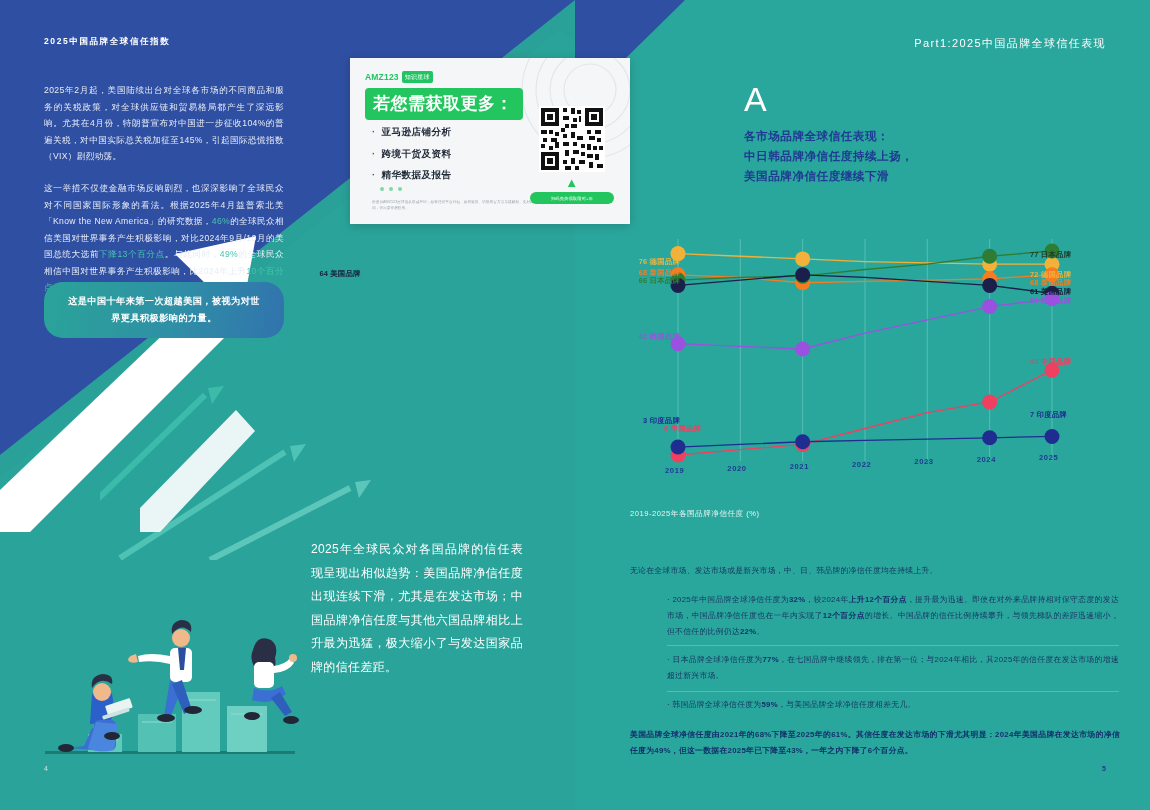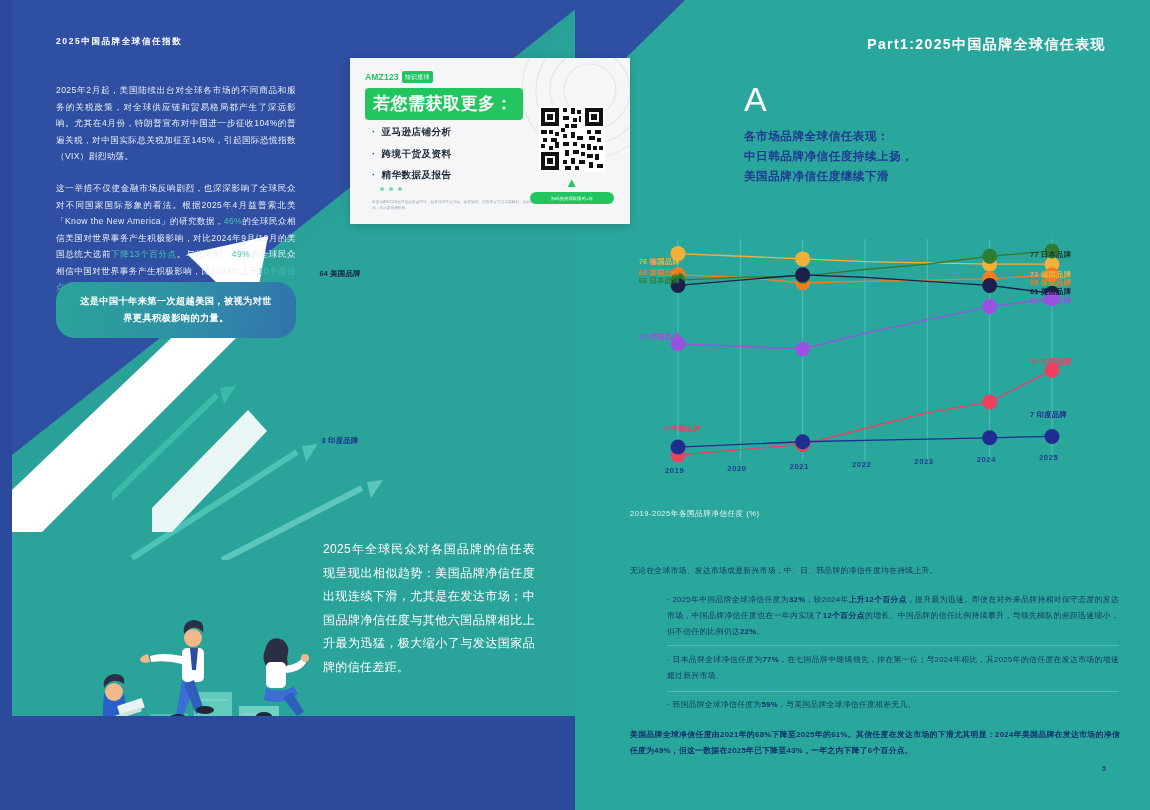--- a/index.html
+++ b/index.html
@@ -6,21 +6,21 @@
   html,body { width:1150px; height:810px; overflow:hidden; }
   body {
     font-family:"Liberation Sans","DejaVu Sans",sans-serif;
     background:#2b4a9b;
     position:relative;
   }
   #root { position:absolute; inset:0; }
 
   
   .left-page {
-    position:absolute; left:12px; top:0; width:575px; height:716px;
+    position:absolute; left:0; top:0; width:575px; height:810px;
     background:#2f4fa2;
     overflow:hidden;
   }
   
   .left-teal {
     position:absolute; left:0; top:0; width:575px; height:810px;
     background:#2aa198;
     clip-path: polygon(0 455px, 575px 0px, 575px 810px, 0 810px);
   }
   .left-teal-2 {
@@ -118,21 +118,21 @@
     position:absolute; left:575px; top:0; width:575px; height:810px;
     background:#2aa79d; overflow:hidden;
   }
   .right-navy-wedge {
     position:absolute; left:0; top:0; width:575px; height:810px;
     background:#2f4fa2;
     clip-path: polygon(0 0, 110px 0, 0 108px);
   }
   .r-head {
     position:absolute; right:44px; top:36px;
-    font-size:14px; font-weight:bold; color:#ffffff; letter-spacing:1.4px; z-index:6;
+    font-size:11px; font-weight:normal; color:#ffffff; letter-spacing:1.4px; z-index:6;
   }
   .letter-A {
     position:absolute; left:169px; top:82px;
     font-size:34px; color:#ffffff; font-weight:300; line-height:1; z-index:6;
   }
   .r-title {
     position:absolute; left:169px; top:126px; z-index:6;
     font-size:11.6px; line-height:1.72; font-weight:bold; color:#1f3a93; letter-spacing:.5px;
   }
 
@@ -422,21 +422,21 @@
       <div class="x-ax" style="left: 914.333px; top: 457px;">2023</div>
       <div class="x-ax" style="left: 976.667px; top: 455px;">2024</div>
       <div class="x-ax" style="left: 1039px; top: 453px;">2025</div>
     </div>
   <div id="chartlabels" style="position: absolute; inset: 0px; z-index: 7; pointer-events: none;">
       <div class="lab" style="color: rgb(242, 177, 56); top: 257px; left: 0px; width: 690px; text-align: right; padding-right: 10px; padding-left: 44px;">76  德国品牌</div>
       <div class="lab" style="color: rgb(245, 124, 32); top: 268px; left: 0px; width: 690px; text-align: right; padding-right: 10px;">68  泰国品牌</div>
       <div class="lab" style="color: rgb(46, 125, 50); top: 276px; left: 0px; width: 690px; text-align: right; padding-right: 10px;">66  日本品牌</div>
       <div class="lab" style="color: rgb(22, 33, 62); top: 269px; left: 0px; width: 690px; text-align: center; padding-right: 10px;">64  美国品牌</div>
       <div class="lab" style="color: rgb(155, 81, 224); top: 332px; left: 0px; width: 690px; text-align: right; padding-right: 10px;">42  韩国品牌</div>
-      <div class="lab" style="color: rgb(31, 45, 145); top: 436px; left: 0px; width: 690px; text-align: center; padding-right: 10px;">3  印度品牌</div>
+      <div class="lab" style="color: rgb(31, 45, 145); top: 416px; left: 0px; width: 690px; text-align: right; padding-right: 10px;">3  印度品牌</div>
       <div class="lab" style="color: rgb(239, 64, 96); top: 424px; left: 0px; width: 690px; text-align: right; padding-right: 10px; margin-left: 21px;">0  中国品牌</div>
       <div class="lab" style="color: rgb(27, 58, 42); top: 250px; left: 1030px;">77  日本品牌</div>
       <div class="lab" style="color: rgb(242, 177, 56); top: 270px; left: 1030px;">72  德国品牌</div>
       <div class="lab" style="color: rgb(245, 124, 32); top: 278px; left: 1030px;">68  泰国品牌</div>
       <div class="lab" style="color: rgb(22, 33, 62); top: 287px; left: 1030px;">61  美国品牌</div>
       <div class="lab" style="color: rgb(155, 81, 224); top: 296px; left: 1030px;">59  韩国品牌</div>
       <div class="lab" style="color: rgb(239, 64, 96); top: 357px; left: 1030px;">32  中国品牌</div>
       <div class="lab" style="color: rgb(31, 45, 145); top: 410px; left: 1030px;">7  印度品牌</div>
     </div>
 

